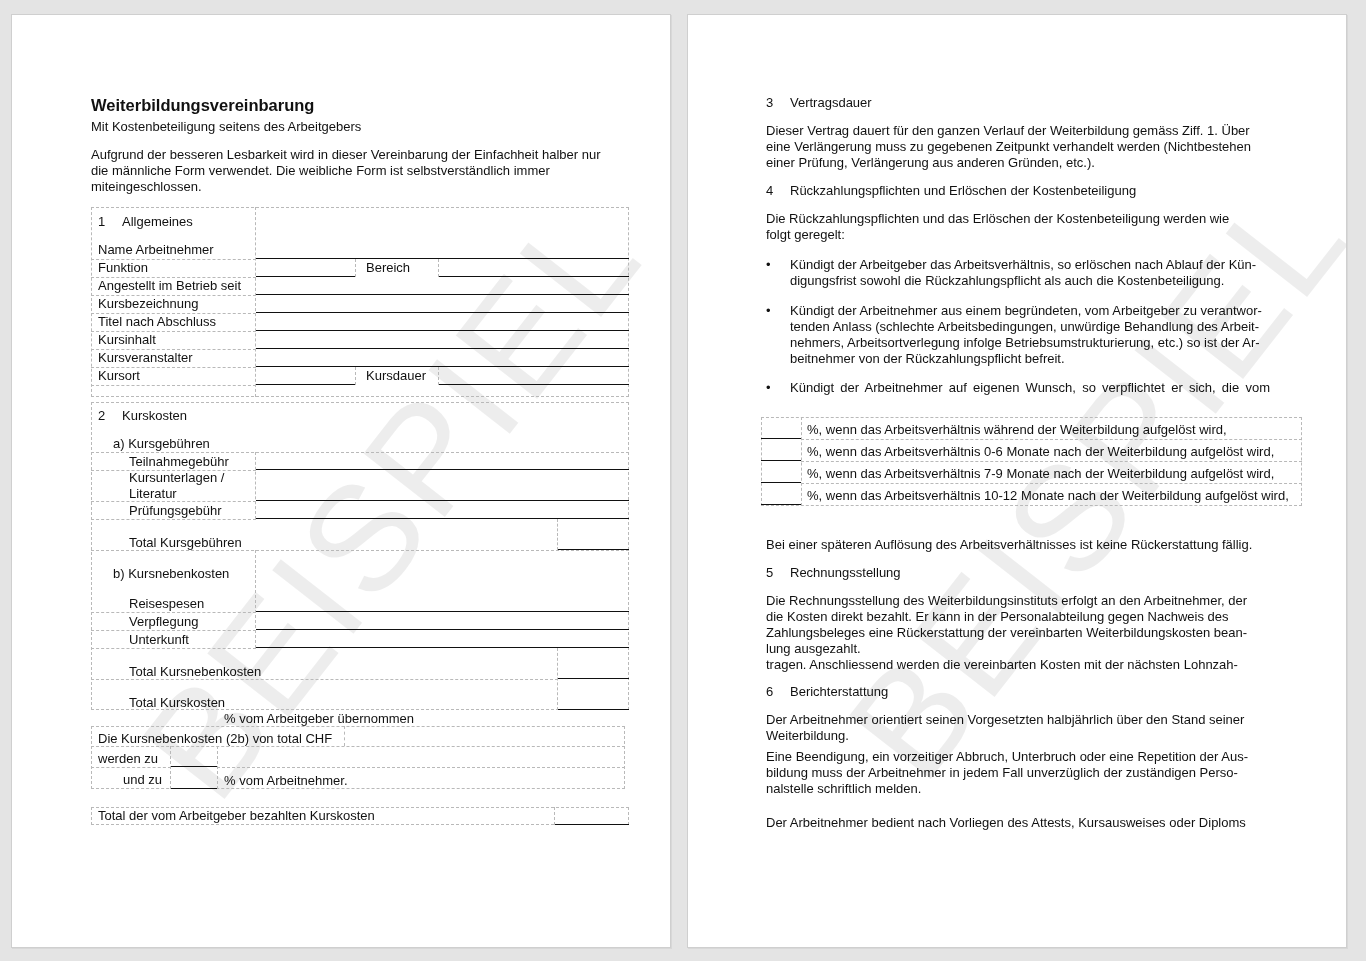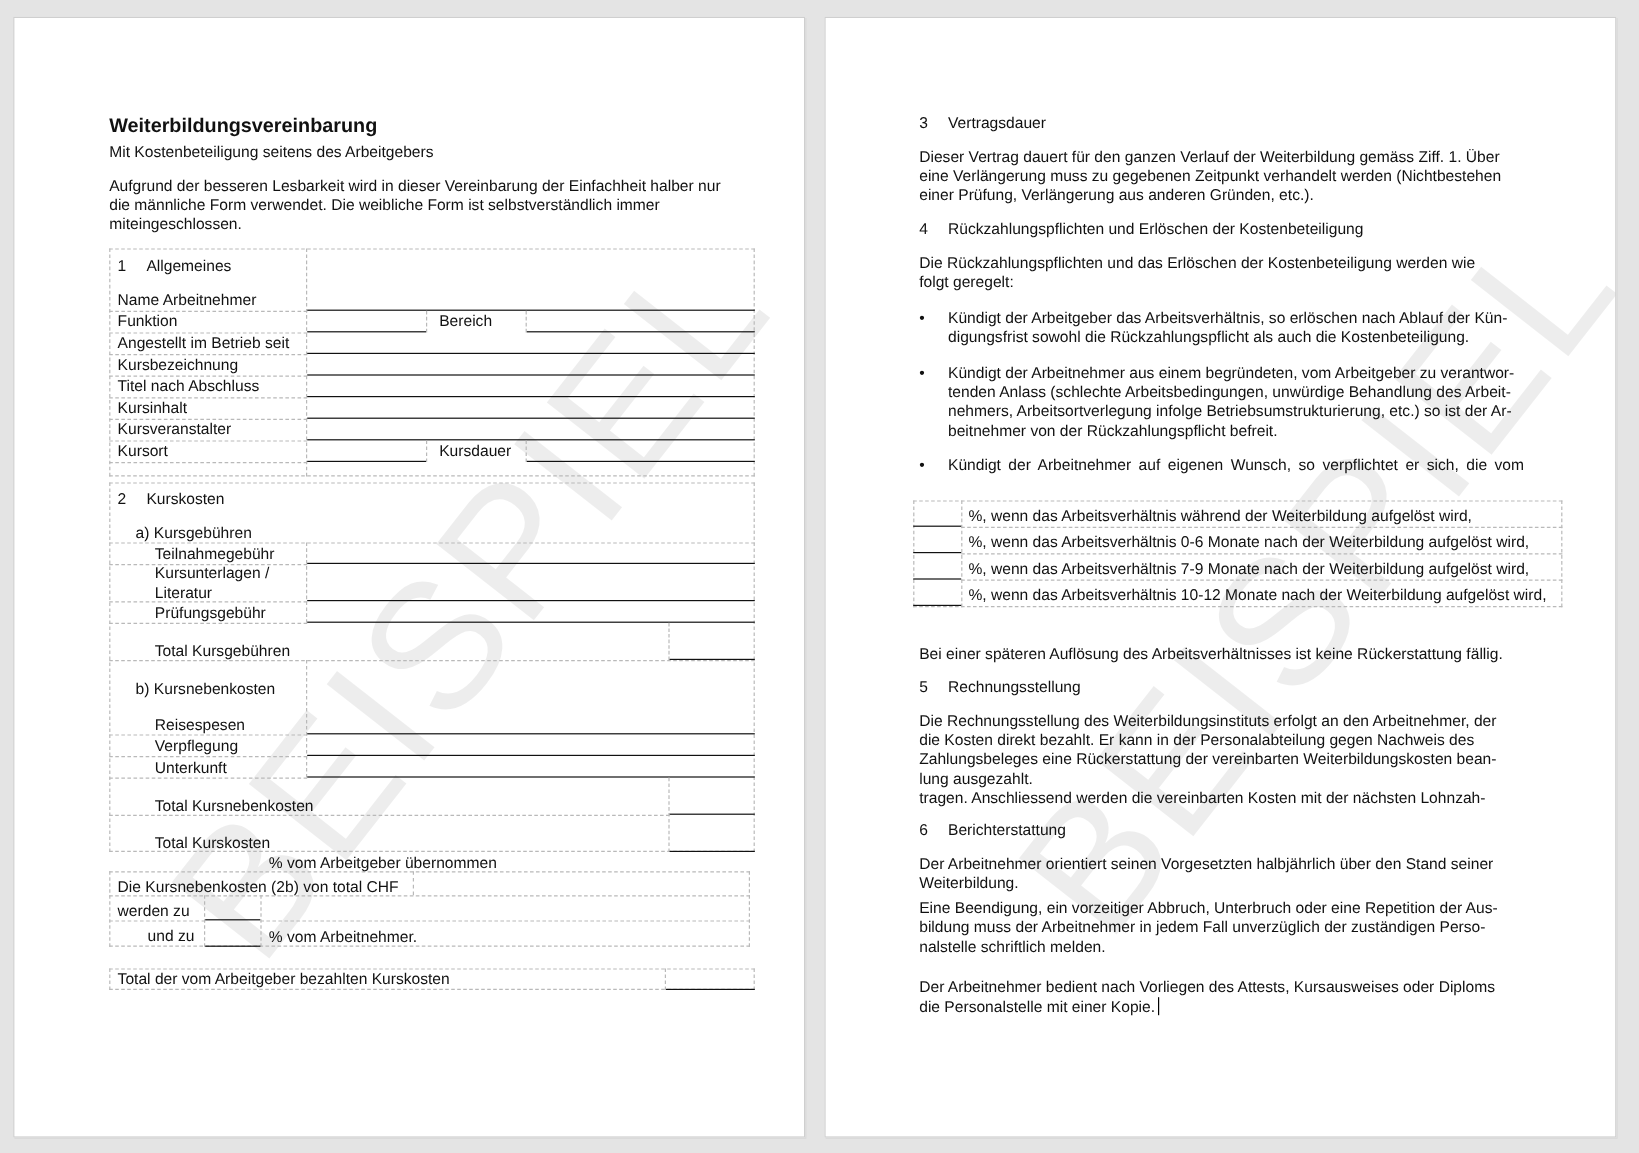--- a/index.html
+++ b/index.html
@@ -221,15 +221,14 @@
     <div>Der Arbeitnehmer orientiert seinen Vorgesetzten halbjährlich über den Stand seiner</div>
     <div>Weiterbildung.</div>
   </div>
   <div class="para" style="left:78px; top:734px;">
     <div>Eine Beendigung, ein vorzeitiger Abbruch, Unterbruch oder eine Repetition der Aus-</div>
     <div>bildung muss der Arbeitnehmer in jedem Fall unverzüglich der zuständigen Perso-</div>
     <div>nalstelle schriftlich melden.</div>
   </div>
   <div class="para" style="left:78px; top:800px;">
     <div>Der Arbeitnehmer bedient nach Vorliegen des Attests, Kursausweises oder Diploms</div>
-    <div><span>die Personalstelle mit einer Kopie.</span><span class="cursor"></span></div>
   </div>
 </div>
 
 </body></html>

